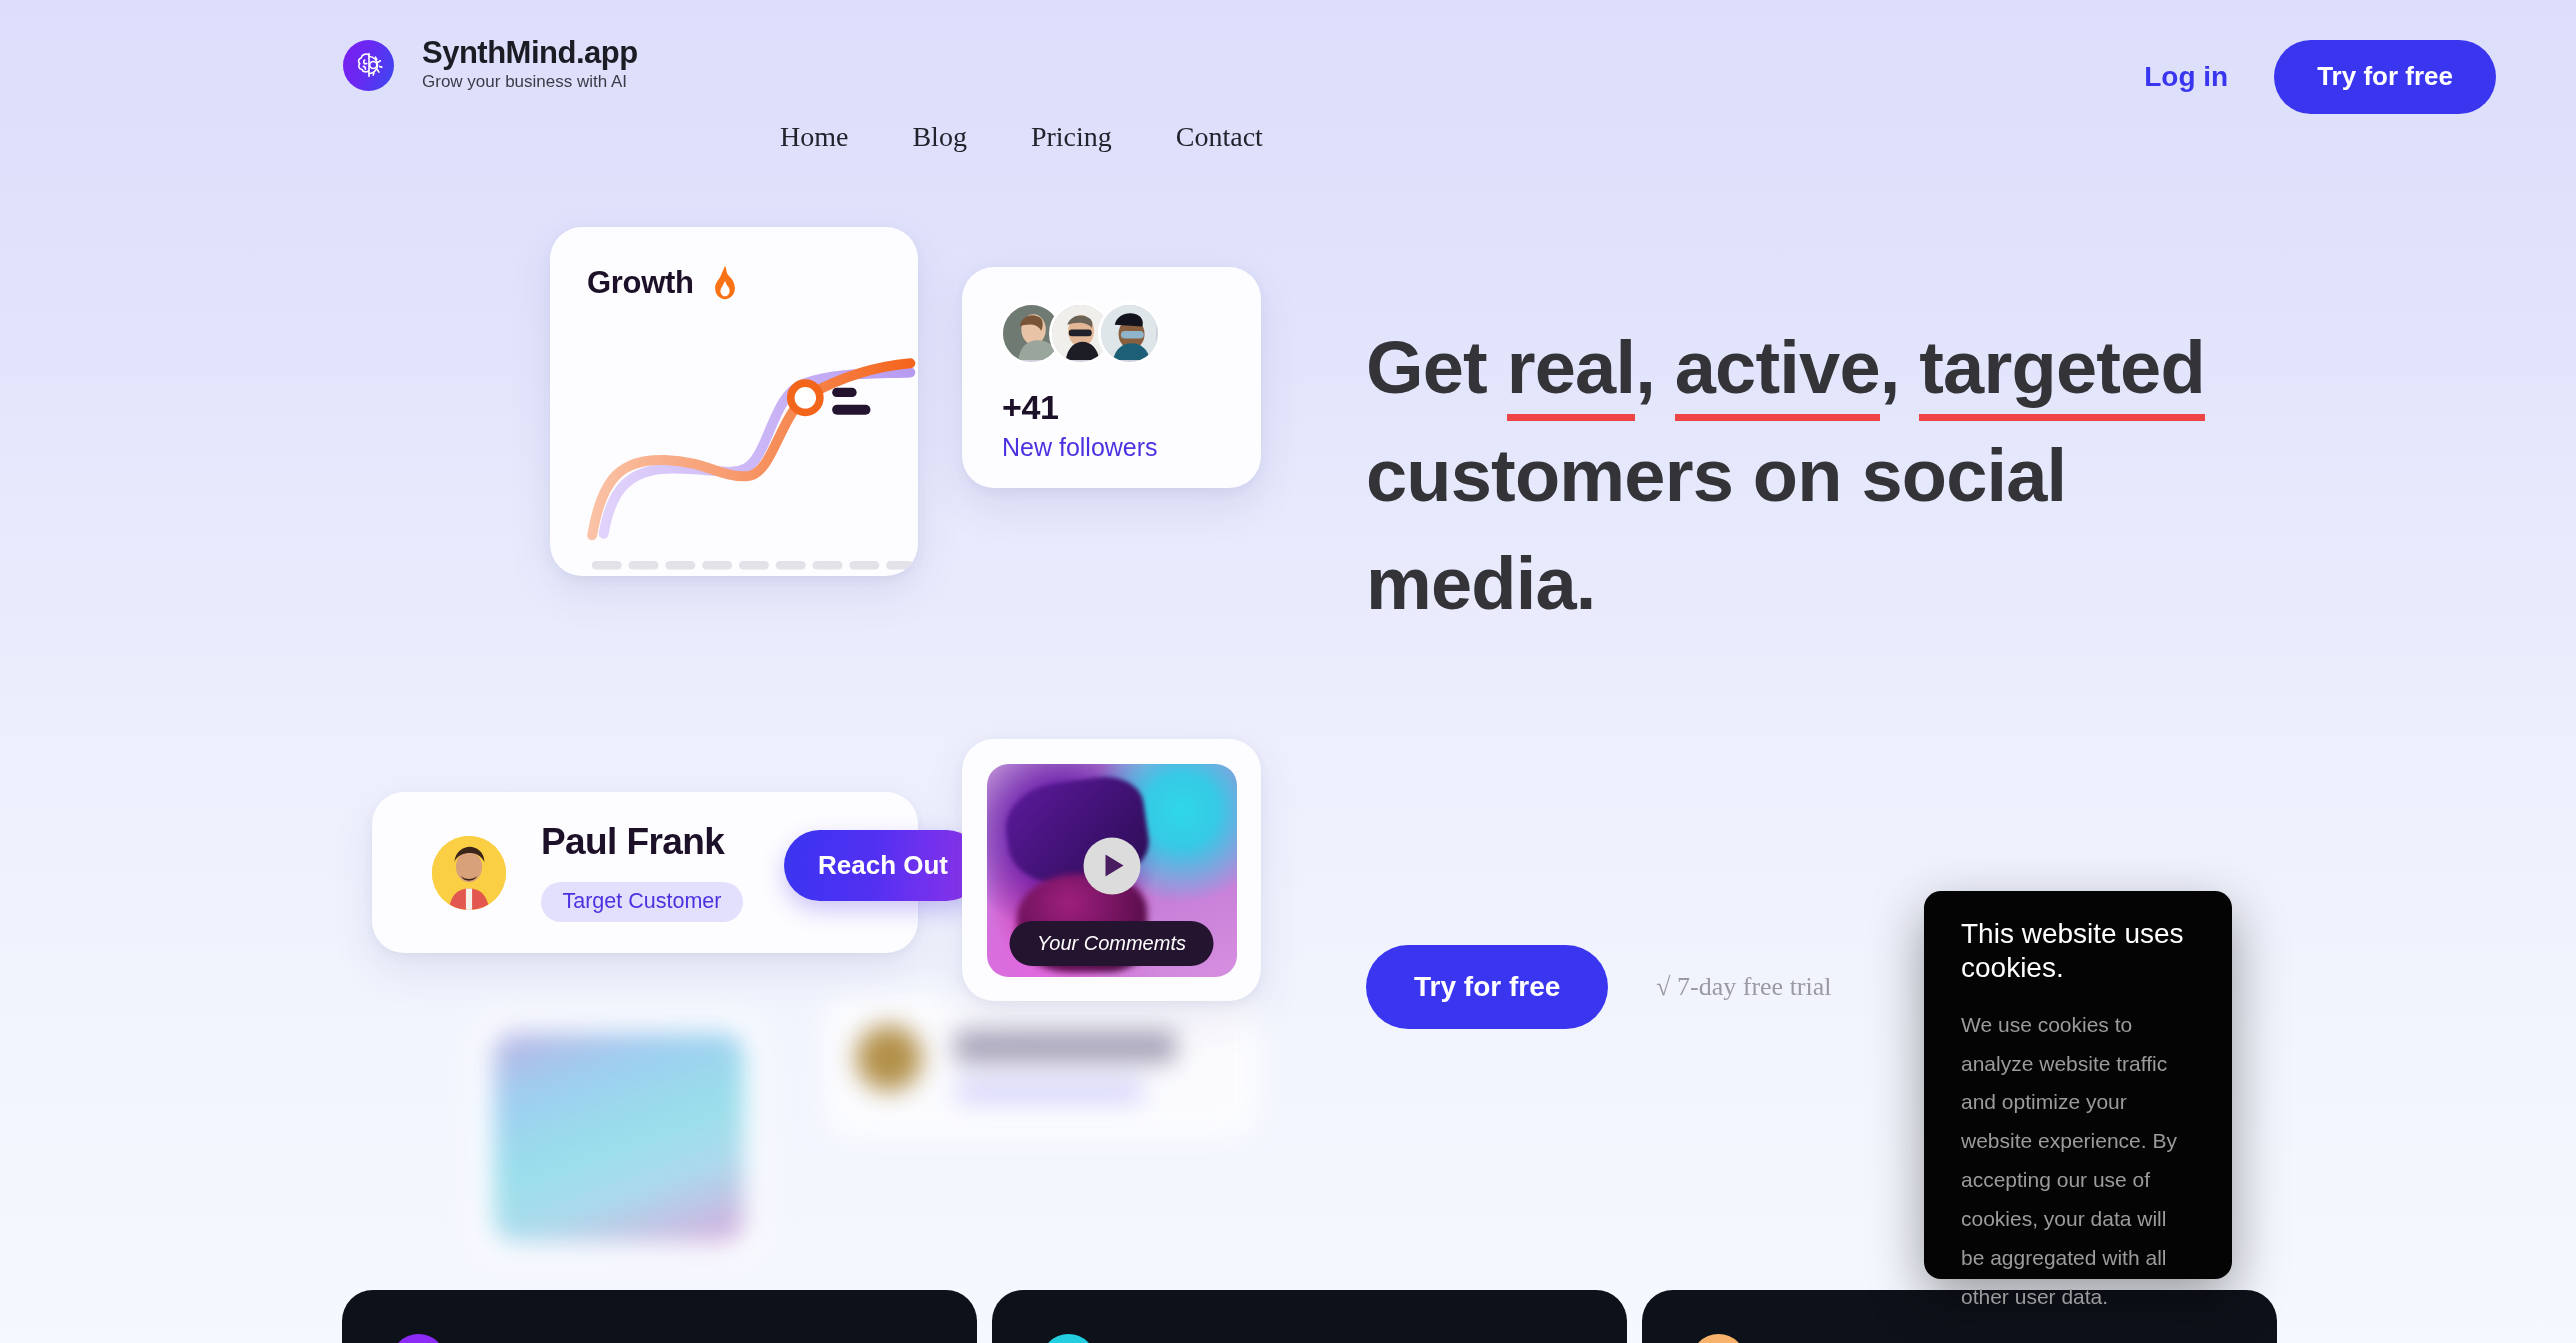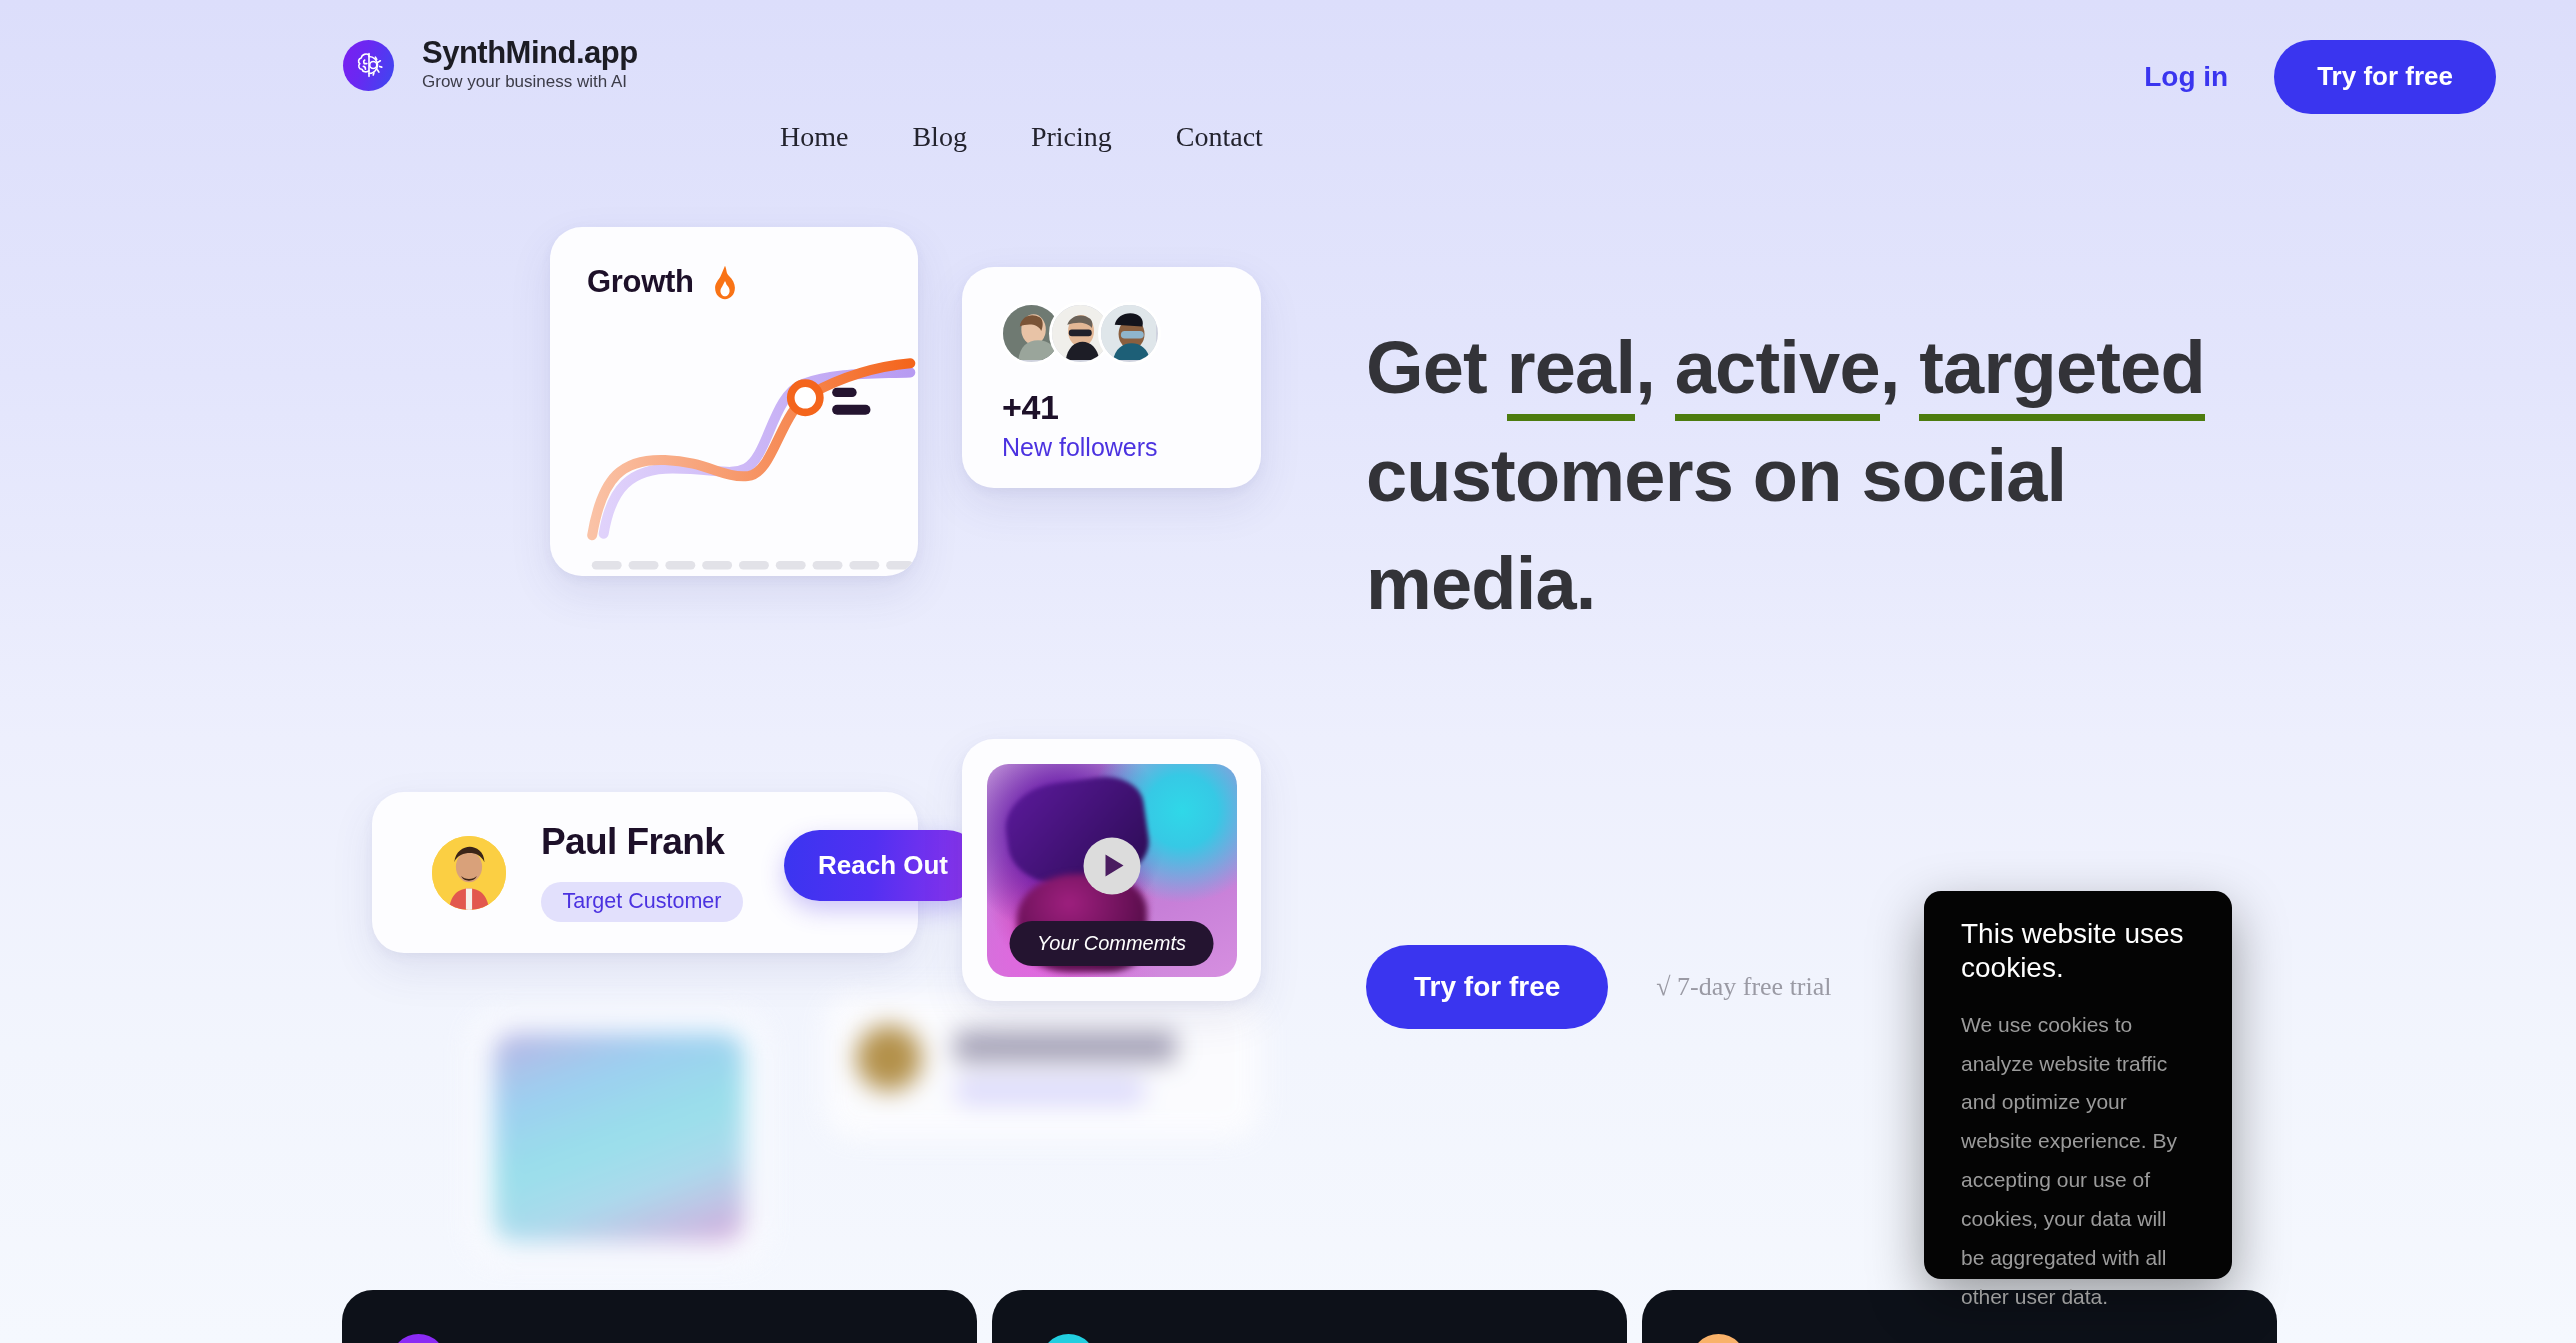--- a/index.html
+++ b/index.html
@@ -53,21 +53,21 @@
   }
 
   
   .collage { position: absolute; left: 0; top: 192px; width: 1303px; height: 920px; }
 
   .card { position: absolute; background: #fdfdff; border-radius: 32px;
           box-shadow: 0 17px 43px rgba(70,70,140,0.10), 0 3.1px 10.7px rgba(70,70,140,0.06); }
 
   
   .growth-card { left: 550px; top: 35px; width: 368px; height: 349px; overflow: hidden; }
-  .growth-head { display: flex; gap: 15.3px; padding: 37px 0 0 37px; }
+  .growth-head { display: flex; align-items: center; gap: 15.3px; padding: 37px 0 0 37px; }
   .growth-title { font-size: 31px; font-weight: bold; color: #1d1029; letter-spacing: -0.3px; }
   .flame { width: 32px; height: 37px; flex: none; }
   .growth-chart { position: absolute; left: 0; top: 84px; width: 368px; height: 265px; }
 
   
   .followers-card { left: 962px; top: 75px; width: 299px; height: 221px; }
   .avatar-row { display: flex; padding: 35px 0 0 38px; }
   .av {
     width: 63px; height: 63px; border-radius: 50%;
     border: 3.8px solid #ffffff; background: #cfd2de;
@@ -147,21 +147,21 @@
   .ghost-profile .gp-av { position:absolute; left:32px; top:32px; width:66px;height:66px;border-radius:50%;background:#a9802c; }
   .ghost-profile .gp-l1 { position:absolute; left:130px; top:38px; width:222px; height:32px; border-radius:7.7px; background:#9a96ad; }
   .ghost-profile .gp-l2 { position:absolute; left:130px; top:84px; width:192px; height:28px; border-radius:766px; background:#d9d6fb; }
 
   
   .hero-text { position: absolute; left: 1366px; top: 314px; width: 920px; }
   .headline {
     font-size: 74px; font-weight: bold; color: #333338;
     line-height: 1.46; letter-spacing: -0.8px;
   }
-  .headline u { text-decoration: none; border-bottom: 7px solid #4d7c0f; padding-bottom: 4.6px; }
+  .headline u { text-decoration: none; border-bottom: 7px solid #ef4444; padding-bottom: 4.6px; }
 
   .cta-row { position: absolute; left: 1366px; top: 945px; display: flex; align-items: center; gap: 48px; }
   .btn-cta {
     background: #3a35ef; color: #fff; font-size: 28px; font-weight: bold;
     border: none; border-radius: 766px; padding: 26px 48px; cursor: pointer;
     font-family: "Liberation Sans", sans-serif; white-space: nowrap;
   }
   .trial-note { font-family: "Liberation Serif", serif; font-size: 26px; color: #9a9aa4; white-space: nowrap; }
 
   

